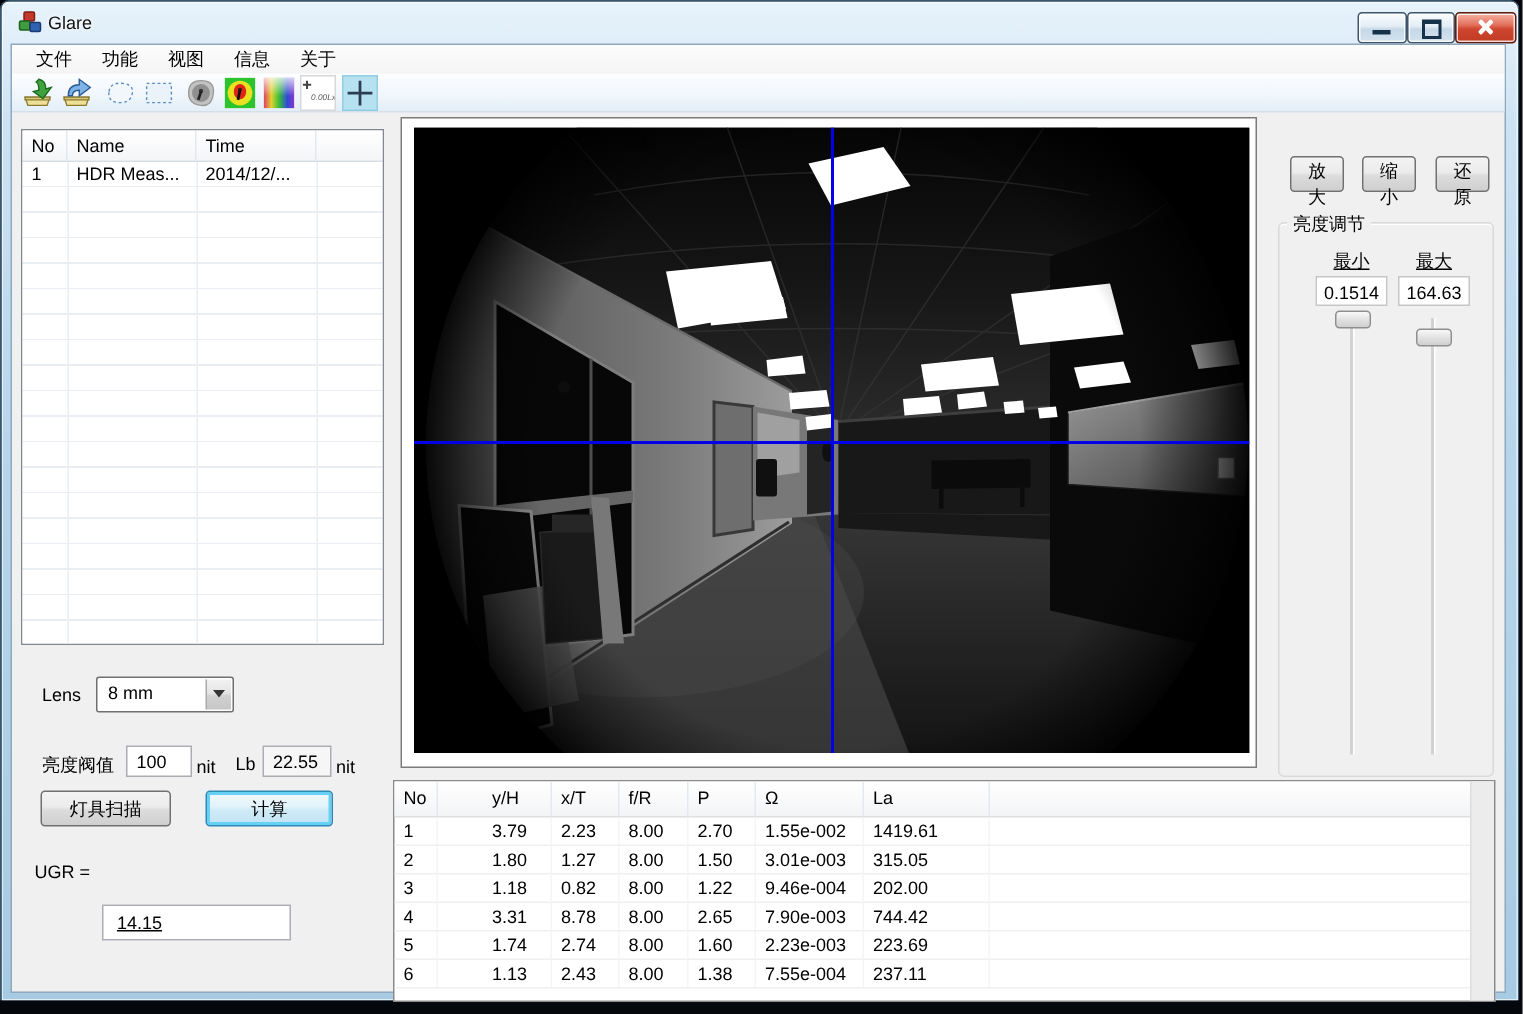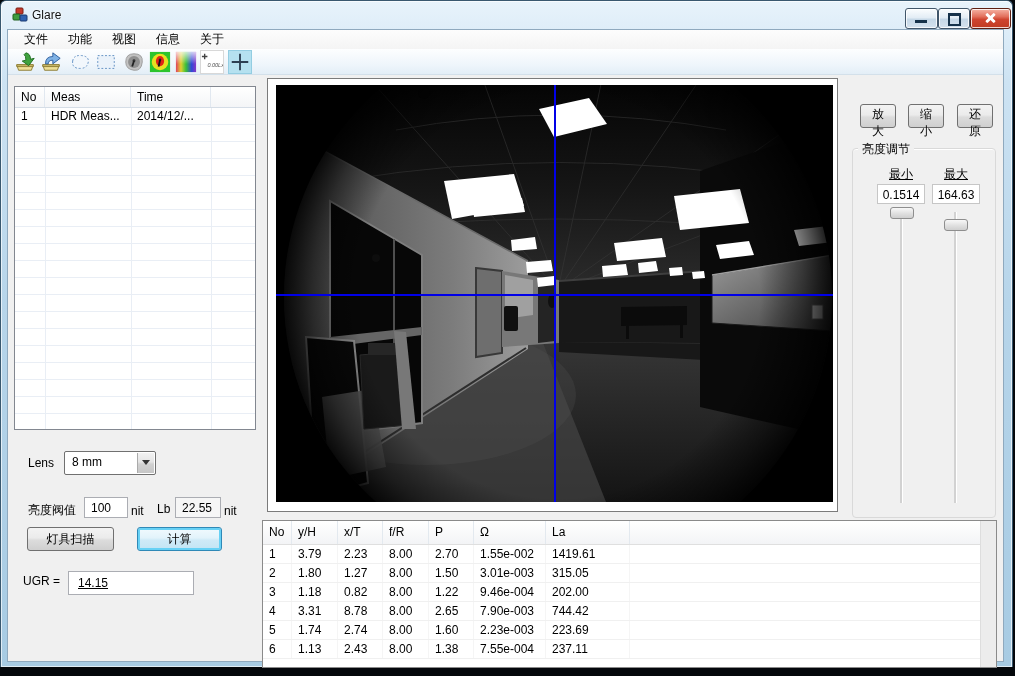--- a/index.html
+++ b/index.html
@@ -86,21 +86,21 @@
   .slider-track{width:2px;background:#d2d2d2;box-shadow:1px 0 0 #ffffff;cursor:pointer;}
   .slider-thumb{width:22px;height:10px;border:1px solid #8e8e8e;border-radius:3px;
     background:linear-gradient(180deg,#f8f8f8,#dedede 60%,#cfcfcf);cursor:pointer;}
 
   
   .rtable{left:262px;top:520px;width:735px;height:148px;background:#fff;border:1px solid #8a8a8a;box-sizing:border-box;}
   .rt-header{display:flex;height:23px;background:linear-gradient(180deg,#ffffff,#f3f4f6);border-bottom:1px solid #dfdfdf;}
   .rt-header .hc{box-sizing:border-box;border-right:1px solid #e3e9ef;padding:4px 0 0 6px;}
   .rt-row{display:flex;height:18px;border-bottom:1px solid #f0f0f0;}
   .rt-row .bc{box-sizing:border-box;border-right:1px solid #f5f5f5;padding:2px 0 0 6px;white-space:nowrap;}
-  .w-no{width:29px;} .w-yh{width:46px;} .w-xt{width:45px;} .w-fr{width:46px;}
+  .w-no{width:29px;} .w-yh{width:46px;margin-left:30px;} .w-xt{width:45px;} .w-fr{width:46px;}
   .w-p{width:45px;} .w-om{width:72px;} .w-la{width:84px;} .w-fill{flex:1;border-right:none !important;}
   .rt-scroll{position:absolute;right:0;top:0;bottom:0;width:15px;background:#ececec;border-left:1px solid #dddddd;cursor:pointer;}
 </style>
 </head>
 <body>
 
 <div class="abs aero-frame"></div>
 
 <div class="abs titlebar">
   <svg class="abs" style="left:12px;top:7px" width="16" height="16" viewBox="0 0 16 16">
@@ -199,21 +199,21 @@
 </button>
 <button class="abs tbtn active" style="left:228px">
   <svg width="22" height="22" viewBox="0 0 24 24">
     <path d="M12 3 v18 M3 12 h18" stroke="#2c3f52" stroke-width="2"></path>
   </svg>
 </button>
 
 <div class="abs list">
   <div class="list-header">
     <div class="hc c-no">No</div>
-    <div class="hc c-name">Meas</div>
+    <div class="hc c-name">Name</div>
     <div class="hc c-time">Time</div>
     <div class="hc c-fill"></div>
   </div>
   <div class="list-body">
     <div class="list-colsep" style="left:30px"></div>
     <div class="list-colsep" style="left:116px"></div>
     <div class="list-colsep" style="left:196px"></div>
     <div class="list-row1">
       <div class="bc c-no">1</div>
       <div class="bc c-name">HDR Meas...</div>
@@ -234,21 +234,21 @@
 <input class="abs tfield" style="left: 84px; top: 497px; width: 44px; height: 21px;" value="100">
 <span class="abs lbl" style="left:131px;top:504px">nit</span>
 <span class="abs lbl" style="left:157px;top:502px">Lb</span>
 <input class="abs tfield" style="left: 175px; top: 497px; width: 46px; height: 21px; background: rgb(246, 246, 246);" readonly="" value="22.55">
 <span class="abs lbl" style="left:224px;top:504px">nit</span>
 
 <button class="abs btn" style="left:27px;top:527px;width:87px;height:24px">灯具扫描</button>
 <button class="abs btn default-focus" style="left:137px;top:527px;width:85px;height:24px">计算</button>
 
 <span class="abs lbl" style="left:23px;top:574px">UGR =</span>
-<input class="abs tfield" style="left: 68px; top: 571px; width: 126px; height: 24px; padding-left: 9px; text-decoration: underline;" readonly="" value="14.15">
+<input class="abs tfield" style="left: 68px; top: 603px; width: 126px; height: 24px; padding-left: 9px; text-decoration: underline;" readonly="" value="14.15">
 
 <div class="abs viewer-panel">
   <svg width="557" height="417" viewBox="0 0 557 417" role="img" aria-label="Grayscale fisheye HDR photograph of an office interior: ceiling with bright fluorescent light panels, hallway with doors on the left, cubicle partitions and a table on the right, blue measurement crosshair overlay">
     <defs>
       <clipPath id="fisheye">
           <circle cx="282" cy="212" r="274"></circle>
         </clipPath>
       <linearGradient id="ceilG" x1="0" y1="0" x2="0" y2="1">
         <stop offset="0" stop-color="#050505"></stop>
           <stop offset=".5" stop-color="#161616"></stop>

